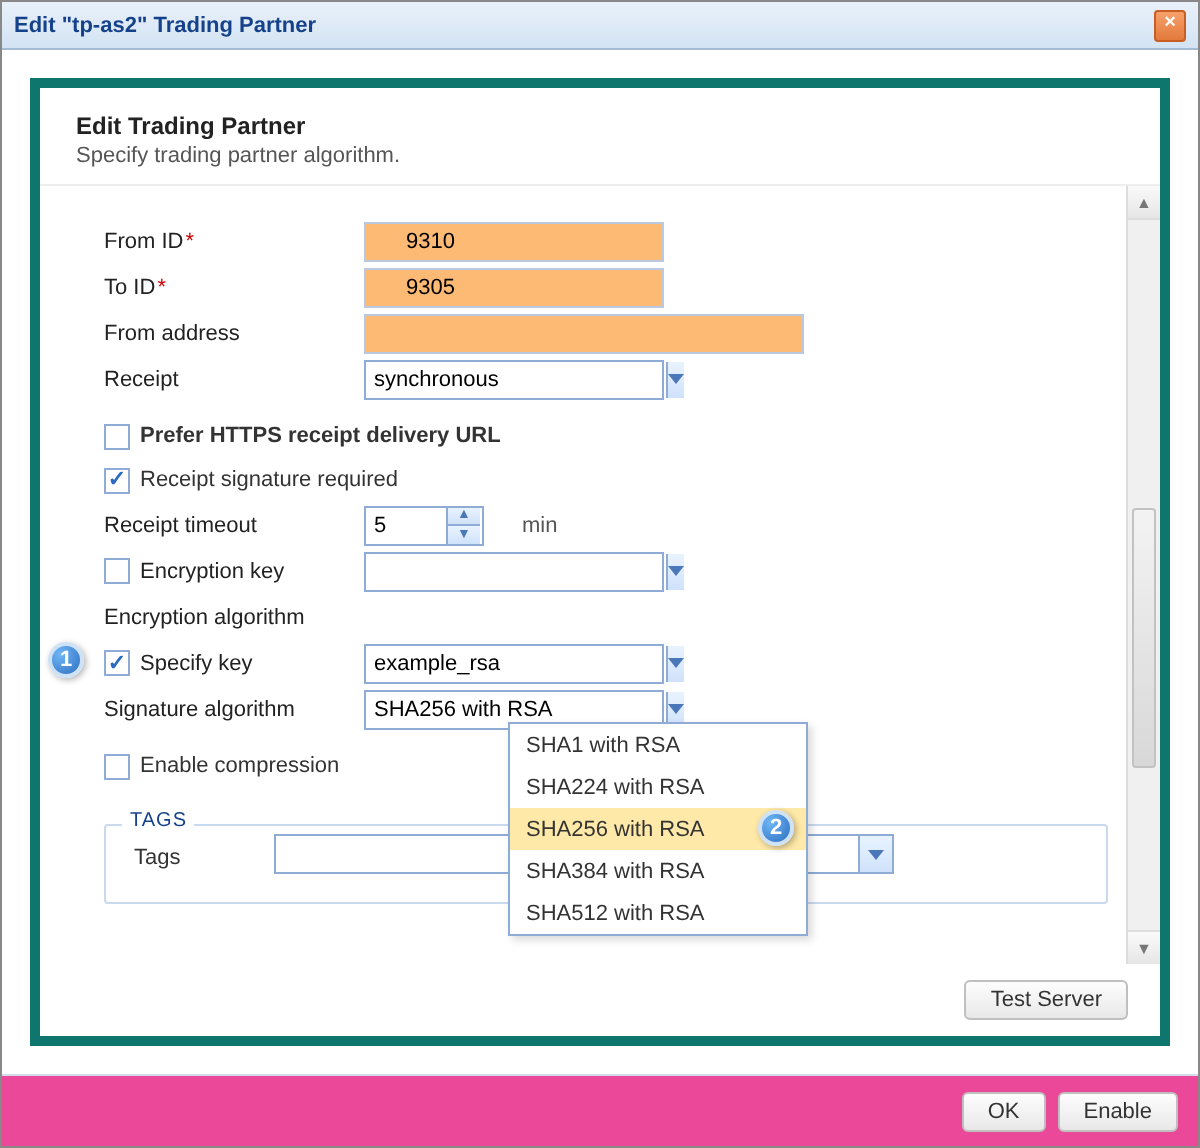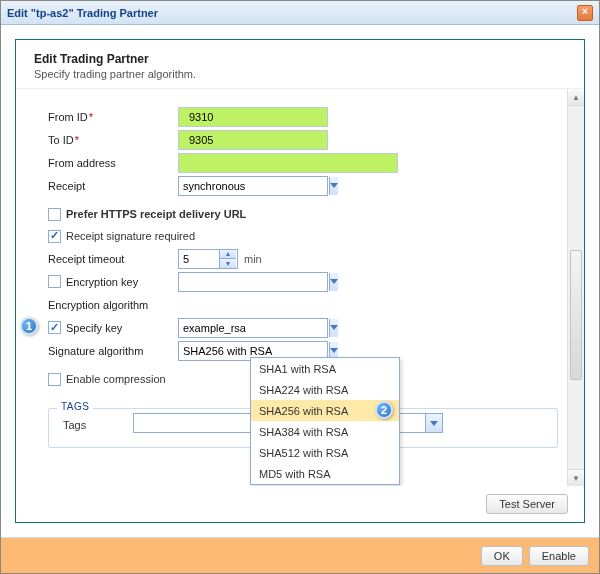--- a/index.html
+++ b/index.html
@@ -3,30 +3,30 @@
 <meta charset="utf-8">
 <style>
   * { box-sizing: border-box; }
   body { margin: 0; font-family: Arial, sans-serif; font-size: 11px; background: #fff; color: #333; }
   .dialog { width: 600px; height: 574px; border: 1px solid #888; background: #fff; display: flex; flex-direction: column; }
   .titlebar { background: linear-gradient(#e9f1fa,#d3e3f3); border-bottom:1px solid #a6bcd6; height:24px; display:flex; align-items:center; padding:0 6px; }
   .titlebar .title { color:#15428b; font-weight:bold; font-size:11px; flex:1; }
   .close-btn { width:16px; height:16px; background:linear-gradient(#f7a06b,#e37a3c); border:1px solid #c85e22; border-radius:2px; display:flex; align-items:center; justify-content:center; cursor:pointer; }
   .close-btn span { color:#fff; font-size:10px; font-weight:bold; margin-top:-2px; }
   .dialog-body { flex:1; padding:14px; overflow:hidden; position:relative; }
-  .inner-panel { border:1px solid #0f766e; height:100%; display:flex; flex-direction:column; }
+  .inner-panel { border:5px solid #0f766e; height:100%; display:flex; flex-direction:column; }
   .header-section { padding:12px 18px 8px; }
   .header-section .h1 { font-weight:bold; color:#222; font-size:12px; margin-bottom:2px; }
   .header-section .sub { color:#555; }
   .scroll-area { flex:1; position:relative; background:#fff; border-top:1px solid #eee; overflow:hidden; }
   .scroll-inner { padding:16px 26px 10px 32px; position:relative; }
   .row { display:flex; align-items:center; height:23px; }
   .label { width:130px; color:#222; }
   .req::after { content:"*"; color:#c00; margin-left:1px; }
-  .text-input { width:150px; height:20px; border:1px solid #b8c9e1; padding:2px 10px; font-size:11px; background:#bef264; }
+  .text-input { width:150px; height:20px; border:1px solid #b8c9e1; padding:2px 20px; font-size:11px; background:#fdba74; }
   .text-input.wide { width:220px; }
   .combo { display:flex; width:150px; height:20px; border:1px solid #8eacd6; background:#fff; }
   .combo input { flex:1; border:none; padding:2px 4px; font-size:11px; outline:none; background:transparent; }
   .combo .trigger { width:17px; background:linear-gradient(#e9f3ff,#cfe2fb); border-left:1px solid #8eacd6; display:flex; align-items:center; justify-content:center;}
   .combo .trigger svg { width:8px; height:5px; }
   .spinner { display:flex; width:60px; height:20px; border:1px solid #8eacd6;}
   .spinner input { width:40px; border:none; padding:2px 4px; font-size:11px; outline:none; }
   .spinner .spinbtns { width:17px; display:flex; flex-direction:column; border-left:1px solid #8eacd6;}
   .spinner .sb { flex:1; background:linear-gradient(#e9f3ff,#cfe2fb); display:flex; align-items:center; justify-content:center; font-size:7px; color:#4a77b8;}
   .spinner .sb:first-child { border-bottom:1px solid #8eacd6; }
@@ -42,22 +42,22 @@
   .vscroll { position:absolute; right:0; top:0; bottom:0; width:17px; background:#f0f0f0; border-left:1px solid #ddd; display:flex; flex-direction:column; }
   .vscroll .arrow { height:17px; background:linear-gradient(#fafafa,#e6e6e6); border-bottom:1px solid #ddd; display:flex; align-items:center; justify-content:center; color:#777; font-size:8px; }
   .vscroll .arrow.bot { border-bottom:none; border-top:1px solid #ddd; }
   .vscroll .track { flex:1; position:relative; }
   .vscroll .thumb { position:absolute; left:2px; right:2px; top:144px; height:130px; background:linear-gradient(#f3f3f3,#d8d8d8); border:1px solid #c2c2c2; border-radius:2px; }
   .dropdown { position:absolute; left:234px; top:268px; width:150px; background:#fff; border:1px solid #8eacd6; box-shadow:2px 2px 4px rgba(0,0,0,.15); z-index:10; }
   .dropdown .opt { padding:4px 8px; height:21px; display:flex; align-items:center; cursor:default; position:relative; }
   .dropdown .opt.hl { background:#ffe9a8; }
   .test-row { display:flex; justify-content:flex-end; padding:8px 16px;}
   .btn { background:linear-gradient(#fdfdfd,#e8e8e8); border:1px solid #bfbfbf; border-radius:3px; padding:3px 12px; font-size:11px; color:#333; cursor:pointer; }
-  .footer { height:36px; border-top:1px solid #d2ddea; background:#fdba74; display:flex; align-items:center; justify-content:flex-end; gap:6px; padding:0 10px; }
-  .min { color:#555; margin-left:6px; }
+  .footer { height:36px; border-top:1px solid #d2ddea; background:#ec4899; display:flex; align-items:center; justify-content:flex-end; gap:6px; padding:0 10px; }
+  .min { color:#555; margin-left:19px; }
   .disabled-input { color:#999; background:#f7f7f7; }
   .section-gap { height:6px; }
 </style>
 </head>
 <body>
 
 <div class="dialog">
   <div class="titlebar">
     <div class="title">Edit "tp-as2" Trading Partner</div>
     <div class="close-btn">
@@ -192,23 +192,20 @@
               </div>
             <div class="opt hl">
               <span>SHA256 with RSA</span>
               <div class="callout" style="right:6px; top:1px">2</div>
             </div>
             <div class="opt">
                 <span>SHA384 with RSA</span>
               </div>
             <div class="opt">
                 <span>SHA512 with RSA</span>
-              </div>
-            <div class="opt">
-                <span>MD5 with RSA</span>
               </div>
           </div>
 
         </div>
         <div class="vscroll">
           <div class="arrow">▲</div>
           <div class="track">
             <div class="thumb"></div>
           </div>
           <div class="arrow bot">▼</div>

